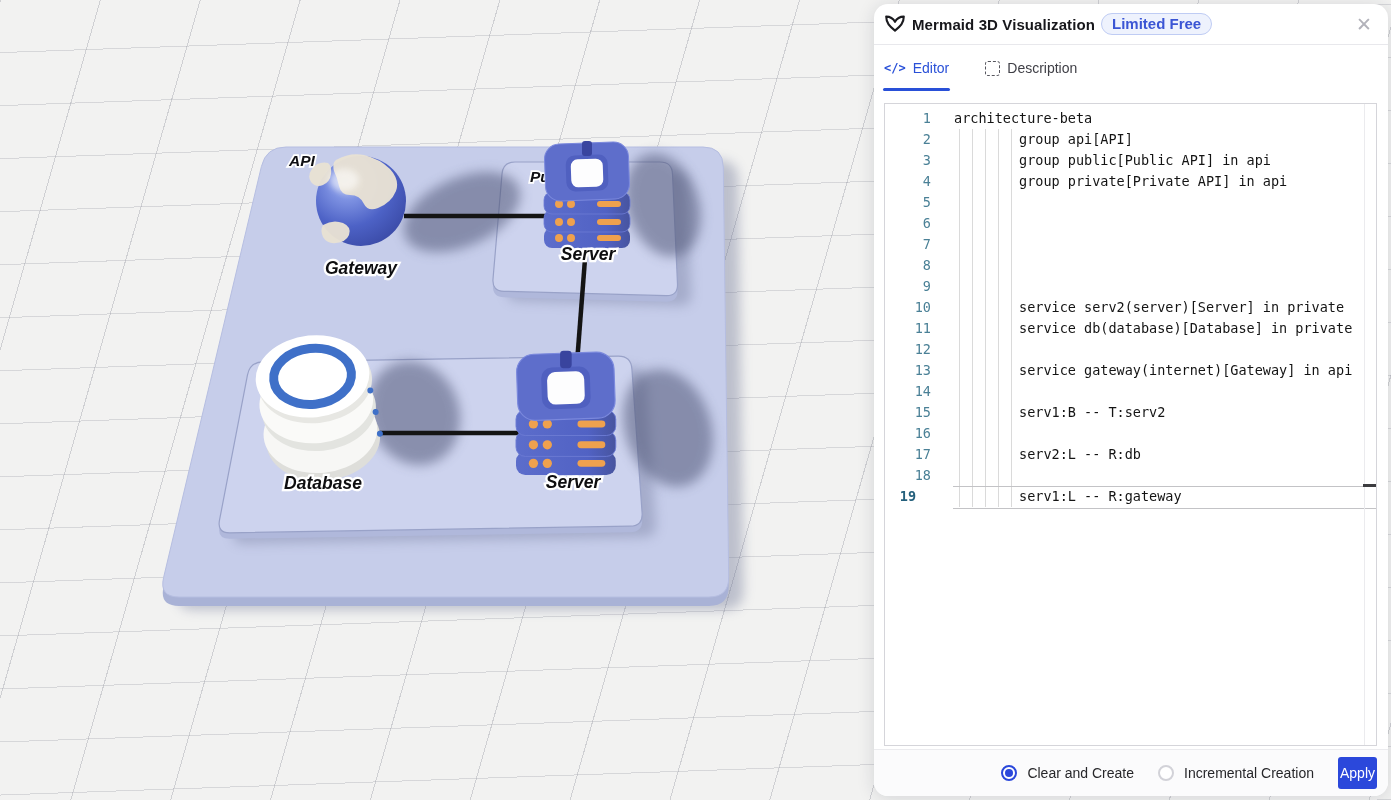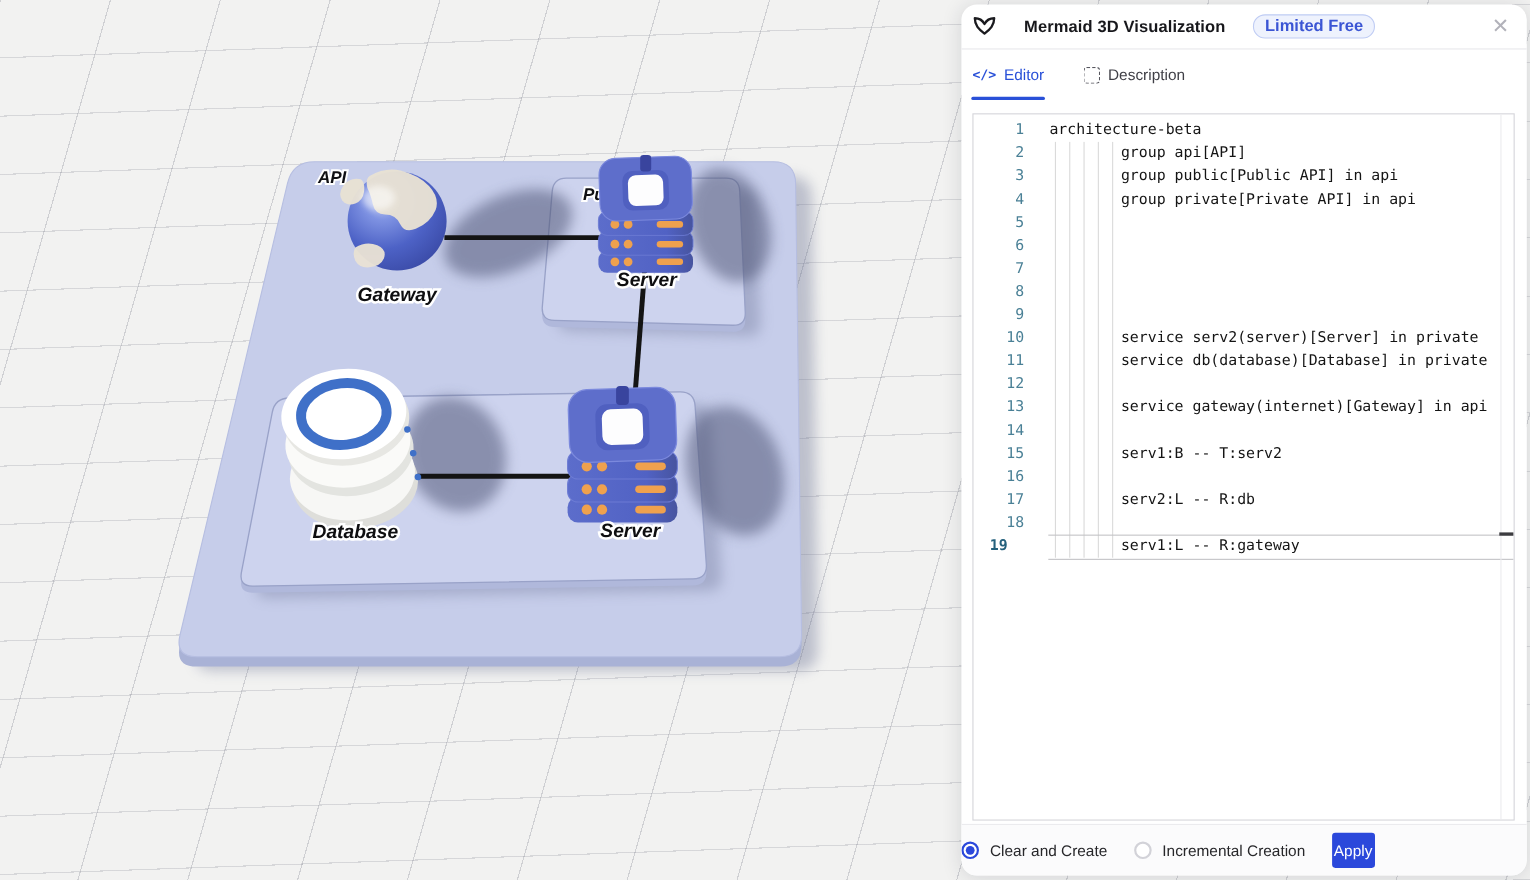--- a/index.html
+++ b/index.html
@@ -13,21 +13,21 @@
       repeating-linear-gradient(106deg, rgba(150,152,162,.38) 0 1px, transparent 1px 96px),
       repeating-linear-gradient(358deg, rgba(150,152,162,.30) 0 1px, transparent 1px 53px);
   }
   .scene-svg{position:absolute;left:0;top:0;width:875px;height:800px;}
   .grp-label{font:italic 700 15.5px "Liberation Sans",sans-serif;fill:#101014;stroke:#ffffff;stroke-width:3.5px;paint-order:stroke;}
   .node-label{font:italic 700 17.5px "Liberation Sans",sans-serif;fill:#0e0e10;stroke:#ffffff;stroke-width:4.5px;paint-order:stroke;}
 
   
   .panel{position:absolute;left:874px;top:4px;width:514px;height:792px;background:#fff;
     border-radius:14px;box-shadow:0 2px 18px rgba(30,35,60,.14);overflow:hidden;}
-  .panel-header{display:flex;align-items:center;gap:25px;height:40px;padding:0 14px 0 10px;border-bottom:1px solid #e8e8ec;}
+  .panel-header{display:flex;align-items:center;gap:6px;height:40px;padding:0 14px 0 10px;border-bottom:1px solid #e8e8ec;}
   .panel-title{font-size:15px;font-weight:700;color:#17171b;letter-spacing:.1px;}
   .badge{font-size:15px;font-weight:700;color:#3b55d4;background:#eef2fd;border:1px solid #bfccf4;
     border-radius:12px;padding:2px 10px;line-height:16px;}
   .spacer{flex:1;}
   .close-btn{border:none;background:none;color:#b2b2ba;font-size:19px;line-height:1;cursor:pointer;padding:2px;}
   .tabs{display:flex;align-items:center;gap:36px;height:46px;padding:0 10px;}
   .tab{position:relative;display:flex;align-items:center;gap:7px;height:100%;cursor:pointer;}
   .tab .code-glyph{font-family:"DejaVu Sans Mono",monospace;font-size:12px;font-weight:700;}
   .tab-label{font-size:14px;font-weight:400;}
   .tab.active{color:#2950d8;}
@@ -40,21 +40,21 @@
   .code-row{display:flex;height:21px;line-height:21px;}
   .ln{width:46px;min-width:46px;text-align:right;color:#4a8096;user-select:none;}
   .lc{white-space:pre;padding-left:23px;}
   .code-row.active .ln{color:#24607c;font-weight:700;text-align:center;}
   .indent-guide{position:absolute;width:1px;background:#dadada;top:25px;height:378px;}
   .current-line{position:absolute;left:68px;right:0;top:382px;height:21px;border-top:1px solid #c3c3c6;border-bottom:1px solid #c3c3c6;}
   .scroll-track{position:absolute;right:11px;top:0;bottom:0;width:1px;background:#ebebee;}
   .cursor-mark{position:absolute;right:0;top:380px;width:13px;height:3px;background:#3c3c40;}
 
   .panel-footer{position:absolute;left:0;right:0;bottom:0;height:47px;background:#fbfbfc;border-top:1px solid #ebebee;
-    display:flex;align-items:center;justify-content:flex-start;gap:10px;padding-right:11px;box-sizing:border-box;}
+    display:flex;align-items:center;justify-content:flex-end;gap:10px;padding-right:11px;box-sizing:border-box;}
   .radio{width:16px;height:16px;border-radius:50%;position:relative;display:inline-block;box-sizing:border-box;}
   .radio.checked{border:2px solid #2b48db;background:#fff;}
   .radio.checked::after{content:"";position:absolute;left:2px;top:2px;width:8px;height:8px;border-radius:50%;background:#2b48db;}
   .radio.unchecked{border:2px solid #d2d2d8;background:#fff;}
   .radio-label{font-size:14px;color:#27272a;margin-right:14px;}
   .apply-btn{background:#2b48db;color:#fff;border:none;border-radius:3px;font-size:14px;font-weight:500;
     padding:8px 2px;cursor:pointer;font-family:"Liberation Sans",sans-serif;}
 </style>
 </head>
 <body>

